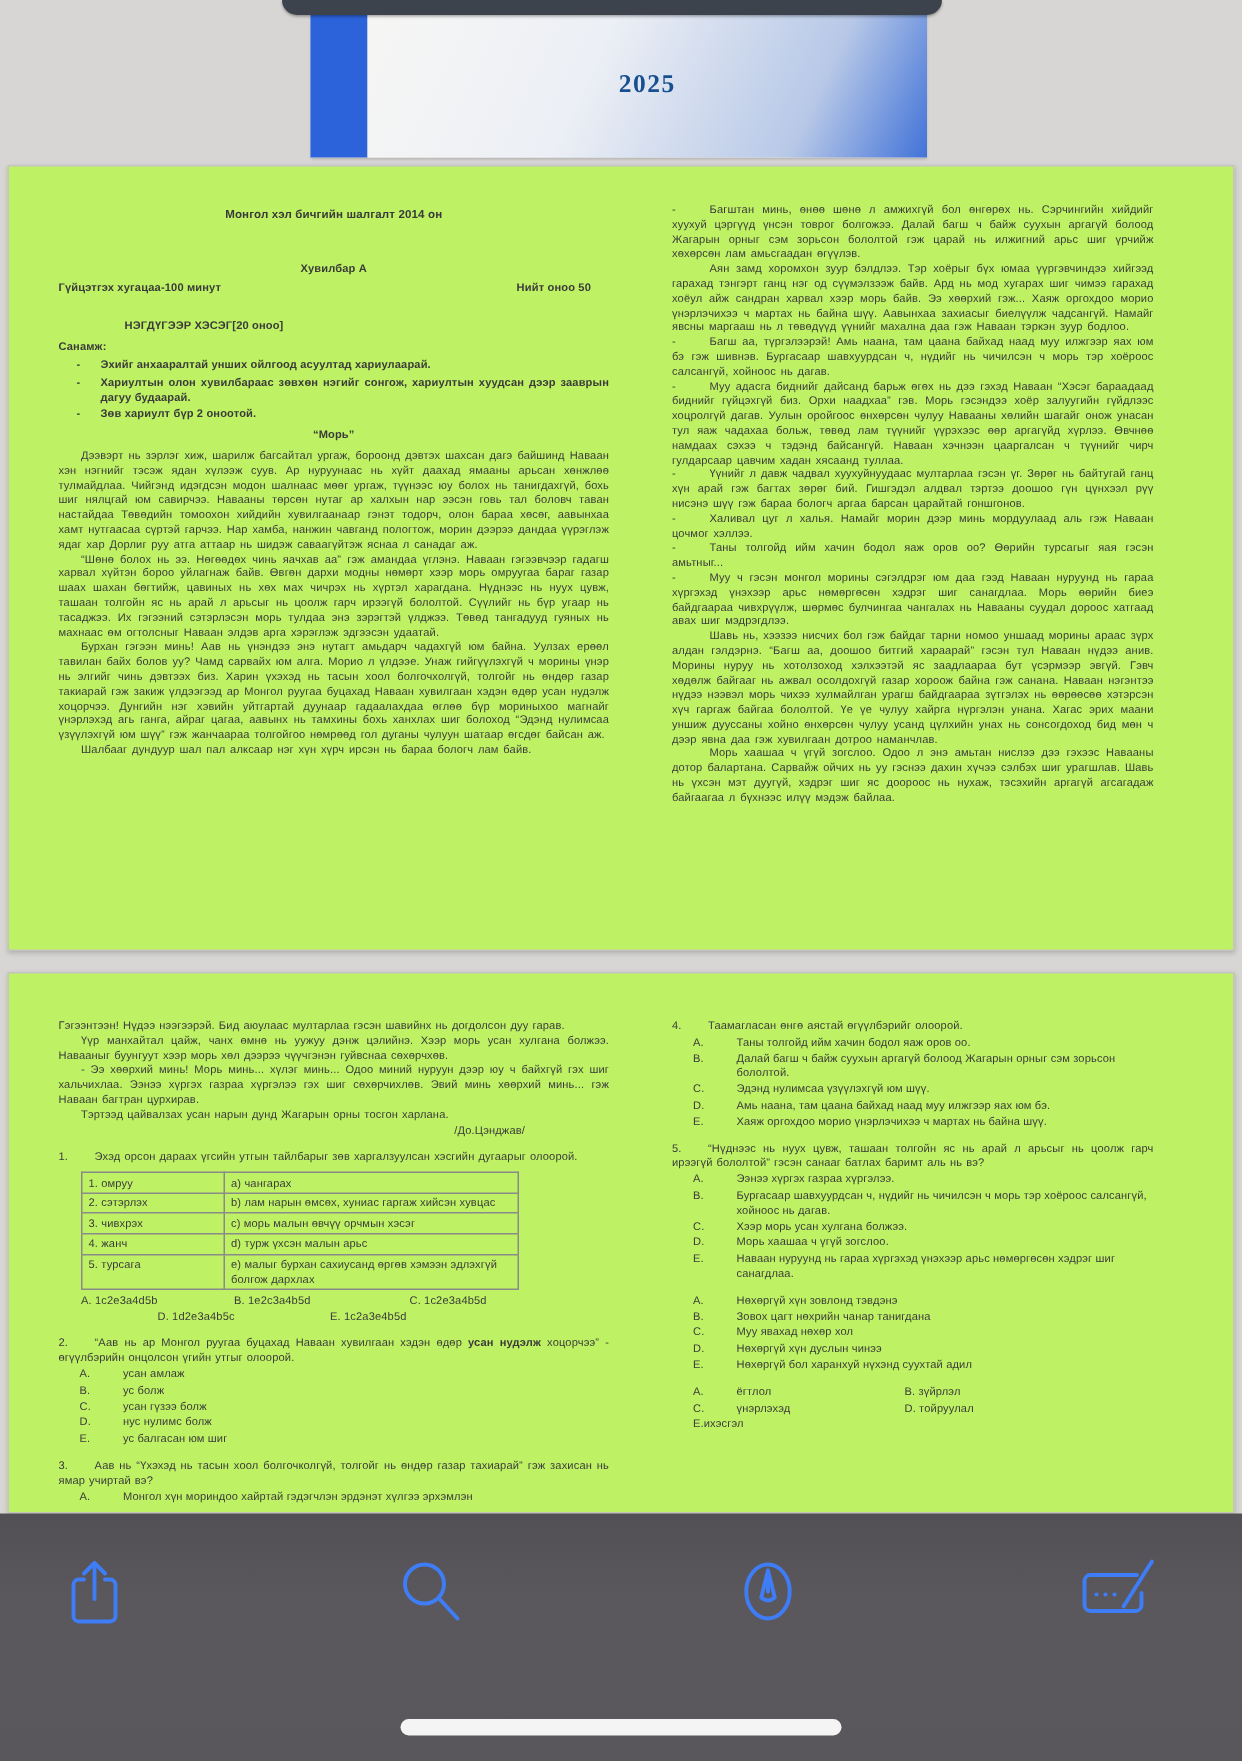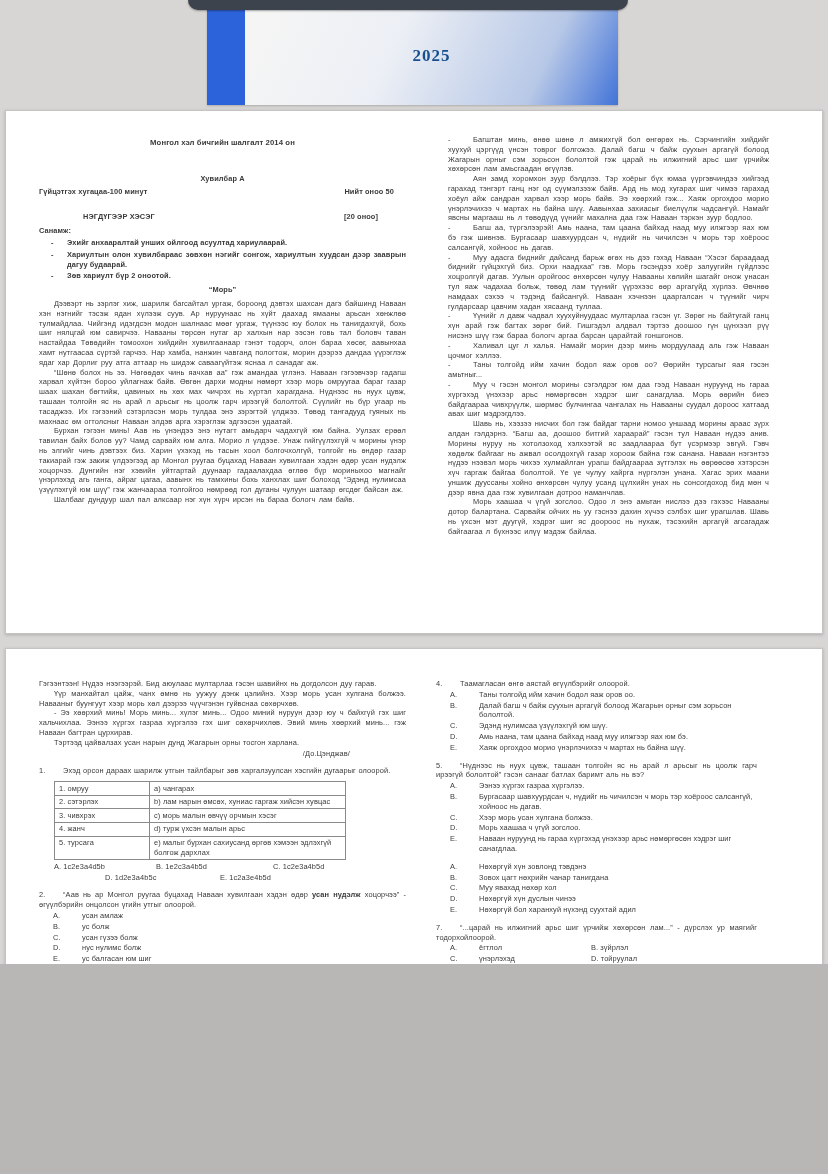--- a/index.html
+++ b/index.html
@@ -1,41 +1,41 @@
 <!DOCTYPE html>
 <html><head>
 <meta charset="utf-8">
 <style>
   html,body{margin:0;padding:0;background:#b9b7b5;}
-  .screen{position:relative;width:828px;height:964px;background:#d8d6d4;overflow:hidden;
+  .screen{position:relative;width:828px;height:1174px;background:#d8d6d4;overflow:hidden;
           font-family:"Liberation Sans",sans-serif;margin:0 auto;}
   
   .dark-cap{position:absolute;left:188px;top:0;width:440px;height:10px;background:#3d434d;
             border-radius:0 0 12px 12px;box-shadow:0 1px 2px rgba(0,0,0,.35);z-index:3;}
   .slide{position:absolute;left:207px;top:7px;width:411px;height:98px;display:flex;z-index:2;
          box-shadow:0 1px 2px rgba(0,0,0,.2);}
   .slide-stripe{width:38px;background:#2d63da;}
   .slide-body{flex:1;background:linear-gradient(115deg,#f6f6f4 0%,#eceff5 40%,#b7c8e7 78%,#4273d8 100%);
               display:flex;align-items:center;justify-content:center;}
   .year{font-family:"Liberation Serif",serif;font-weight:bold;font-size:17px;color:#174f8f;letter-spacing:1px;}
   
-  .page{position:absolute;left:5px;width:818px;background:#ffffff;border:1px solid #c6c4c2;
+  .page{position:absolute;left:5px;width:818px;background:#bef264;border:1px solid #c6c4c2;
         box-shadow:0 1px 3px rgba(80,80,80,.3);box-sizing:border-box;overflow:hidden;}
   .page1{top:110px;height:524px;}
   .page2{top:648px;height:361px;}
   .col{position:absolute;color:#3a3a3a;font-size:7.4px;line-height:9.8px;letter-spacing:.1px;}
   .col-l1{left:33px;top:27px;width:367px;}
   .col-r1{left:442px;top:24px;width:321px;}
   .col-l2{left:33px;top:30px;width:367px;}
-  .col-r2{left:430px;top:30px;width:321px;}
+  .col-r2{left:442px;top:30px;width:321px;}
   .col p{margin:0;}
   .doc-title{font-weight:bold;text-align:center;font-size:7.7px;margin-bottom:26px;}
   .variant{font-weight:bold;text-align:center;margin-bottom:3px;}
   .dur-row{display:flex;justify-content:space-between;font-weight:bold;margin-bottom:16px;padding-right:12px;}
-  .sec-row{display:flex;justify-content:space-between;font-weight:bold;margin-bottom:4px;padding-right:28px;padding-left:44px;}
+  .sec-row{display:flex;font-weight:bold;margin-bottom:4px;padding-right:28px;padding-left:44px;}
   .notice-label{font-weight:bold;margin-bottom:2px;}
   .notice{display:flex;font-weight:bold;padding-left:12px;margin-bottom:2px;text-align:justify;}
   .notice-m{flex:0 0 16px;}
   .story-title{font-weight:bold;text-align:center;margin:4px 0 4px;}
   .para{text-align:justify;text-indent:15px;word-spacing:1px;margin-bottom:1px;}
   .rp{text-align:justify;word-spacing:1px;margin-bottom:1px;}
   .rp-m{display:inline-block;width:25px;}
   .p2p{text-align:justify;text-indent:15px;word-spacing:.6px;}
   .p2p:first-child{text-indent:0;}
   .author{text-align:right;padding-right:56px;margin-top:1px;}
@@ -126,21 +126,21 @@
 
   <div class="page page2">
     <div class="col col-l2">
       <p class="p2p">Гэгээнтээн! Нүдээ нээгээрэй. Бид аюулаас мултарлаа гэсэн шавийнх нь догдолсон дуу гарав.</p>
       <p class="p2p">Үүр манхайтал цайж, чанх өмнө нь уужуу дэнж цэлийнэ. Хээр морь усан хулгана болжээ. Навааныг буунгуут хээр морь хөл дээрээ чүүчгэнэн гуйвснаа сөхөрчхөв.</p>
       <p class="p2p">- Ээ хөөрхий минь! Морь минь... хүлэг минь... Одоо миний нуруун дээр юу ч байхгүй гэх шиг хальчихлаа. Ээнээ хүргэх газраа хүргэлээ гэх шиг сөхөрчихлөв. Эвий минь хөөрхий минь... гэж Наваан багтран цурхирав.</p>
       <p class="p2p">Тэртээд цайвалзах усан нарын дунд Жагарын орны тосгон харлана.</p>
       <div class="author">/До.Цэнджав/</div>
 
       <div class="q">
-        <p class="q-line"><span class="q-num">1.</span><span>Эхэд орсон дараах шарилж утгын тайлбарыг зөв харгалзуулсан хэсгийн дугаарыг олоорой.</span></p>
+        <p class="q-line"><span class="q-num">1.</span><span>Эхэд орсон дараах үгсийн утгын тайлбарыг зөв харгалзуулсан хэсгийн дугаарыг олоорой.</span></p>
         <table class="match-table">
           <tbody>
               <tr>
                 <td class="term">1. омруу</td>
                 <td>a) чангарах</td>
               </tr>
           <tr>
                 <td class="term">2. сэтэрлэх</td>
                 <td>b) лам нарын өмсөх, хуниас гаргаж хийсэн хувцас</td>
               </tr>
@@ -268,21 +268,20 @@
             <span class="opt-l">D.</span>
             <span class="opt-t">Нөхөргүй хүн дуслын чинээ</span>
           </div>
         <div class="opt">
             <span class="opt-l">E.</span>
             <span class="opt-t">Нөхөргүй бол харанхуй нүхэнд суухтай адил</span>
           </div>
       </div>
 
       <div class="q">
-        <p class="q-line"><span class="q-num">7.</span><span>“...царай нь илжигний арьс шиг үрчийж хөхөрсөн лам...” - дүрслэх ур маягийг тодорхойлоорой.</span></p>
         <div class="q7row">
             <span class="opt-l">A.</span>
             <span class="q7t">ёгтлол</span>
             <span class="q7r">B. зүйрлэл</span>
           </div>
         <div class="q7row">
             <span class="opt-l">C.</span>
             <span class="q7t">үнэрлэхэд</span>
             <span class="q7r">D. тойруулал</span>
           </div>

